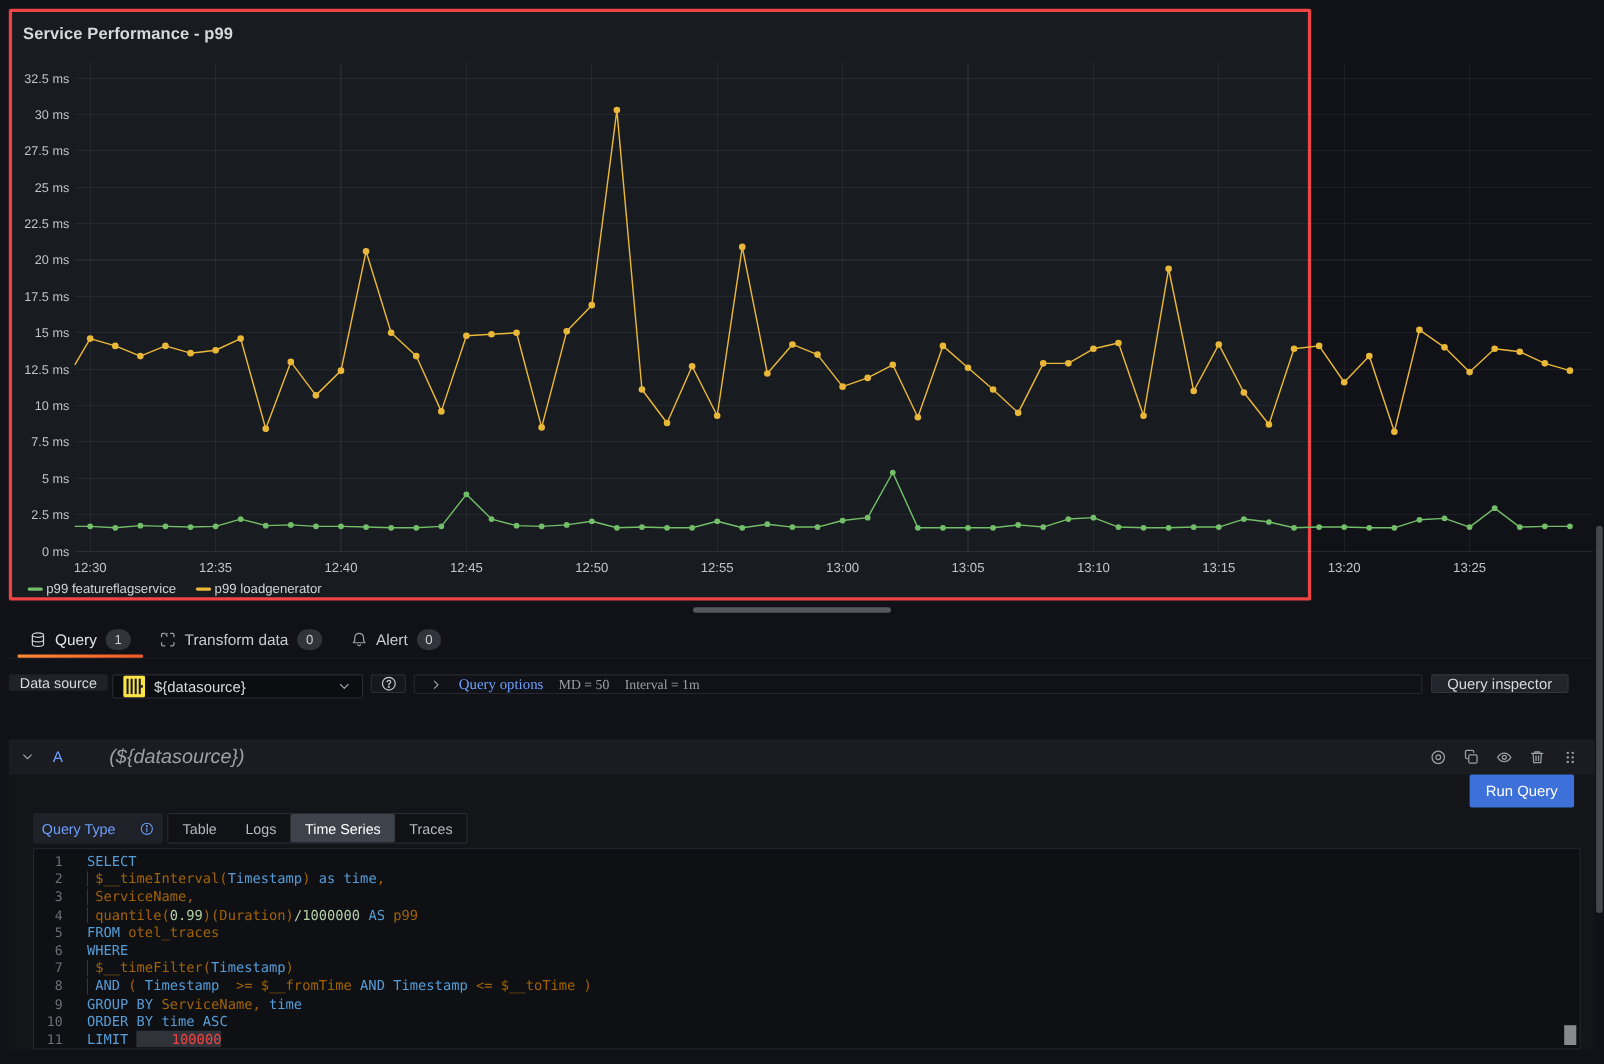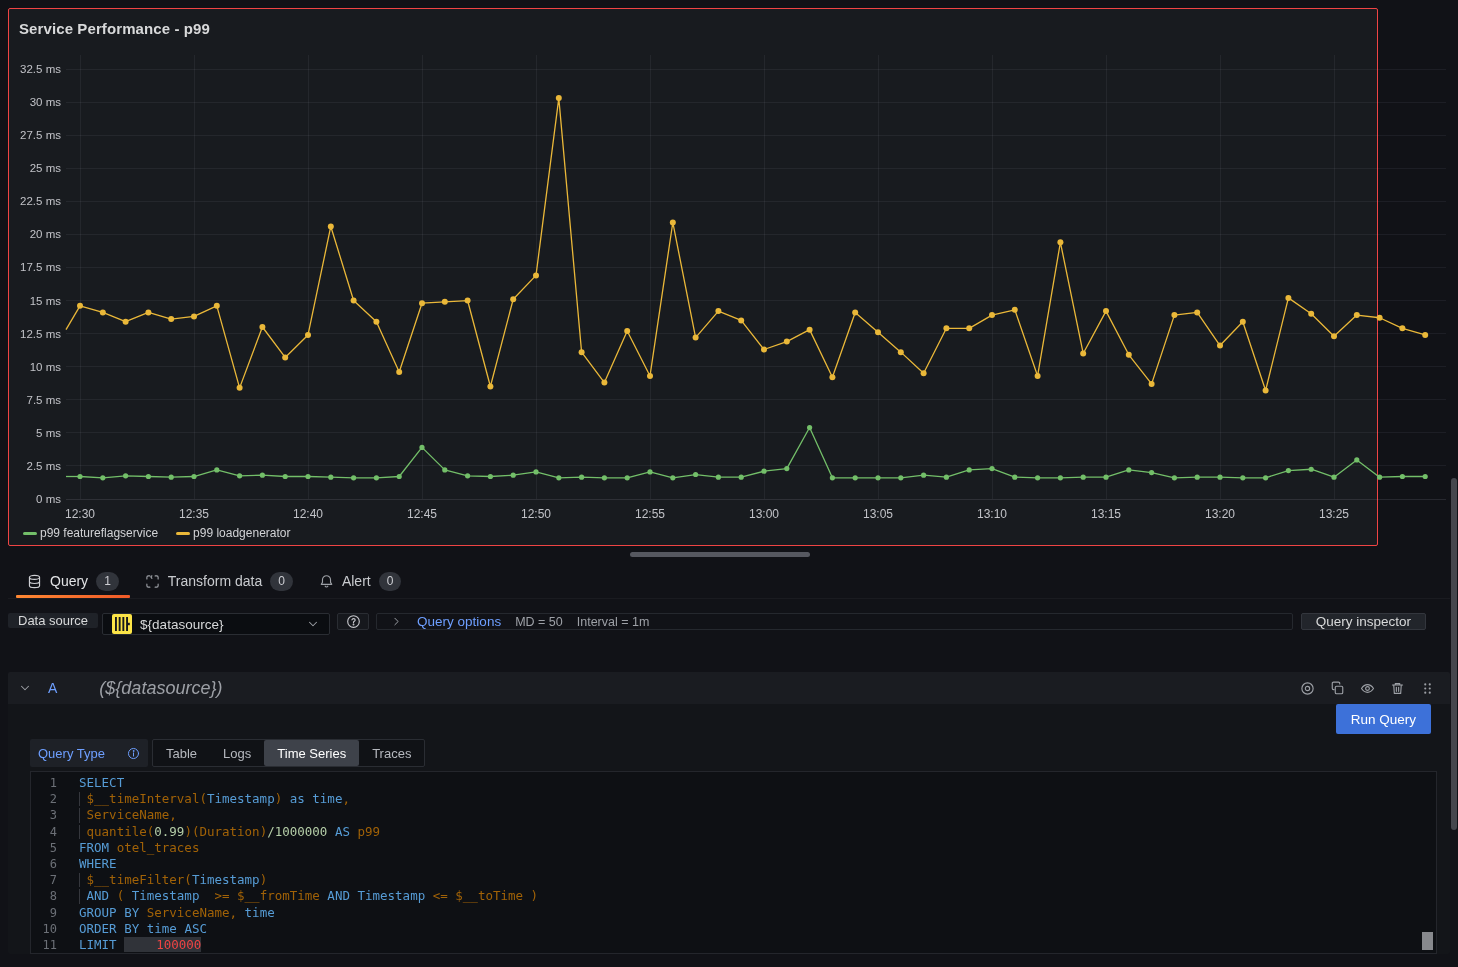--- a/index.html
+++ b/index.html
@@ -2,22 +2,22 @@
 <html><head>
 <meta charset="utf-8">
 <style>
   * { box-sizing: border-box; margin: 0; padding: 0; }
   html,body { width:1458px; height:967px; background:#111217; overflow:hidden;
     font-family:"Liberation Sans", sans-serif; color:#d8d9da; }
   .i { display:inline-flex; align-items:center; justify-content:center; color:inherit; }
   .i svg { display:block; }
 
   
-  .panel { position:absolute; left:8px; top:8px; width:1370px; height:538px;
-    background:#181b1f; border:1px solid #ef4444; border-radius:2px; }
+  .panel { position:absolute; left:8px; top:8px; width:1184px; height:538px;
+    background:#181b1f; border:3px solid #ef4444; border-radius:2px; }
   .panel-title { position:absolute; left:10px; top:11px; font-size:15px; font-weight:600;
     color:#d8d9da; letter-spacing:.1px; }
   .plot { position:absolute; left:0; top:0; }
   .legend { position:absolute; left:14px; top:517px; display:flex; gap:18px; align-items:center; }
   .legend-item { display:flex; align-items:center; gap:3px; font-size:12px; color:#d2d3d6; cursor:pointer; }
   .legend-dash { width:14px; height:3px; border-radius:2px; }
 
   .hscroll { position:absolute; left:630px; top:552px; width:180px; height:5px;
     border-radius:3px; background:#565860; }
 
@@ -39,21 +39,21 @@
     display:flex; align-items:flex-start; padding-right:24px; }
   .ds-label { display:flex; align-items:center; background:#1f2228; border-radius:2px;
     padding:0 10px; font-size:13px; color:#d8d9da; }
   .ds-select { display:flex; align-items:center; gap:8px; width:228px; margin-left:4px;
     background:#0b0d11; border:1px solid #2a2d33; border-radius:2px; padding:0 9px; cursor:pointer; }
   .ds-select .val { flex:1; font-size:13.5px; color:#d8d9da; }
   .ds-select .i, .chev-gray { color:#9da0a6; }
   .help-btn { width:32px; margin-left:7px; background:#16181d; border:1px solid #2a2d33;
     border-radius:2px; color:#c7c8cd; display:flex; align-items:center; justify-content:center; cursor:pointer; }
   .options-bar { flex:1; margin-left:7px; margin-right:8px; border:1px solid #25282e; border-radius:2px;
-    display:flex; align-items:center; gap:14px; padding:0 13px; cursor:pointer; }
+    display:flex; align-items:center; gap:14px; padding:0 13px; cursor:pointer;font-family:Liberation Serif, serif; }
   .options-bar .qo { color:#6e9fff; font-size:13.5px; font-weight:500; }
   .options-bar .meta { color:#9da0a6; font-size:12.5px; }
   .inspector-btn { background:#22252b; border:1px solid #33363d; border-radius:2px; color:#d8d9da;
     font-size:13.5px; font-weight:500; font-family:inherit; padding:0 14px; cursor:pointer; }
 
   
   .query-card { position:absolute; left:8px; top:672px; width:1442px; height:282px;
     background:#131519; border-radius:2px; }
   .q-header { height:32px; background:#1a1c21; border-radius:2px 2px 0 0;
     display:flex; align-items:center; padding:0 10px; }

